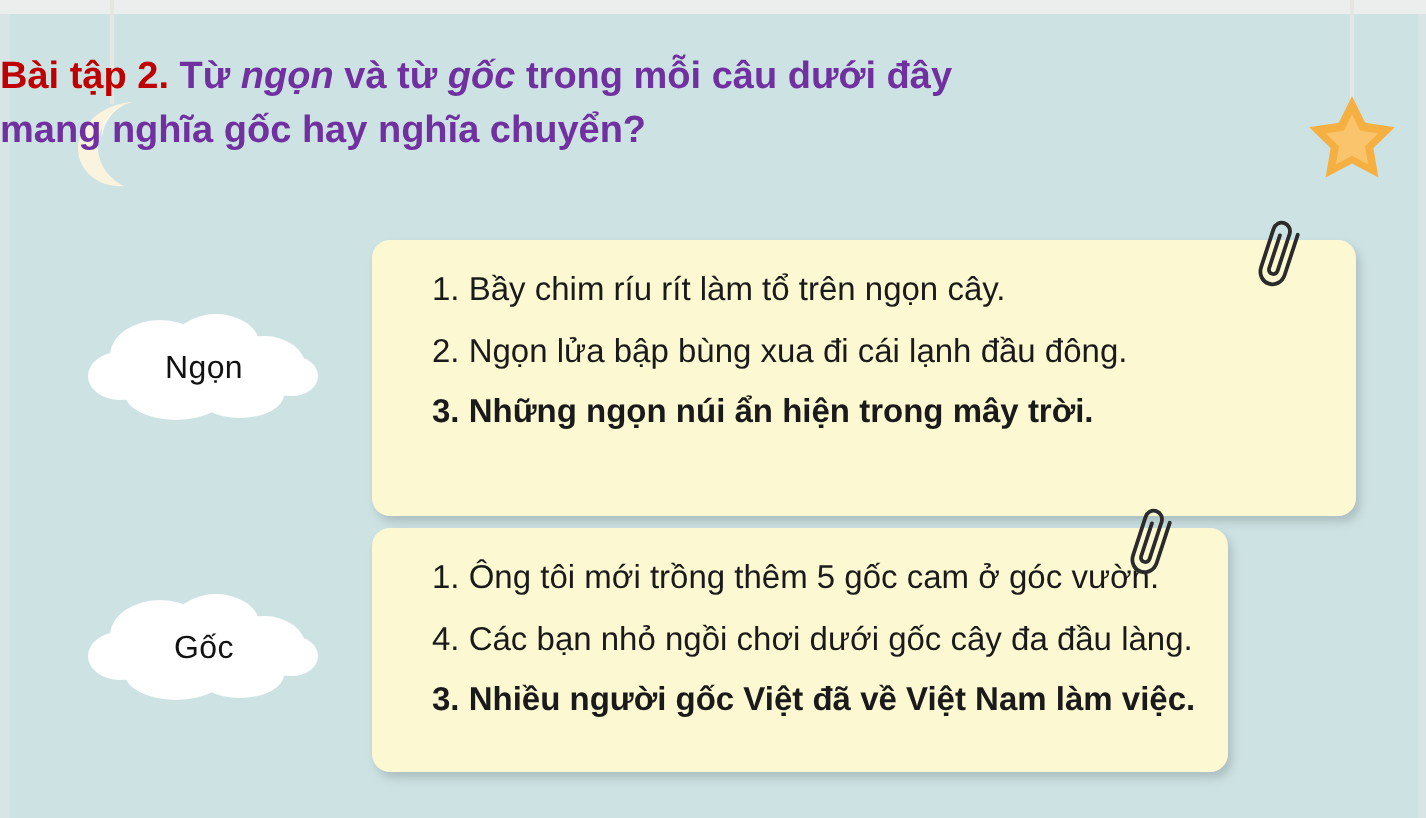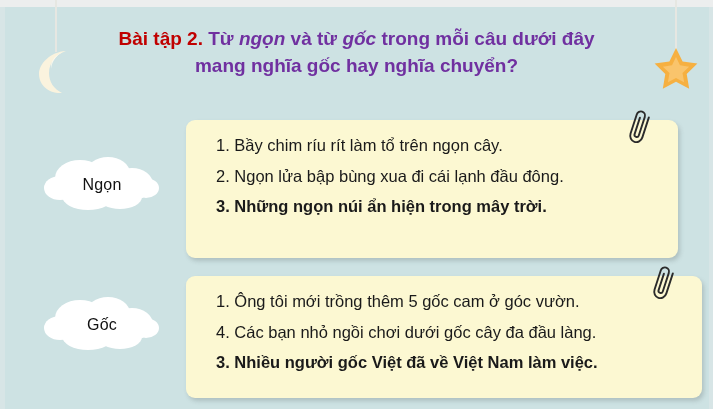--- a/index.html
+++ b/index.html
@@ -77,21 +77,21 @@
     left: 0;
     top: 46px;
   }
 
   
   .title-block {
     position: absolute;
     left: 0;
     top: 26px;
     width: 713px;
-    text-align: center;
+    text-align: left;
     line-height: 1.42;
   }
   .title-line {
     font-size: 19px;
     font-weight: bold;
     color: #7030a0;
     white-space: nowrap;
   }
   .title-line-2 { padding-left: 0; }
   .t-red { color: #c00000; }
@@ -129,22 +129,22 @@
     padding: 17px 22px 14px 30px;
   }
   .note-1 {
     left: 186px;
     top: 120px;
     width: 492px;
     height: 138px;
   }
   .note-2 {
     left: 186px;
-    top: 276px;
-    width: 516px;
+    top: 264px;
+    width: 428px;
     height: 122px;
   }
   .note-line {
     font-size: 16.5px;
     color: #1a1a1a;
     line-height: 1.0;
     margin-bottom: 14px;
     white-space: nowrap;
   }
   .note-line:last-child { margin-bottom: 0; font-weight: bold; }

